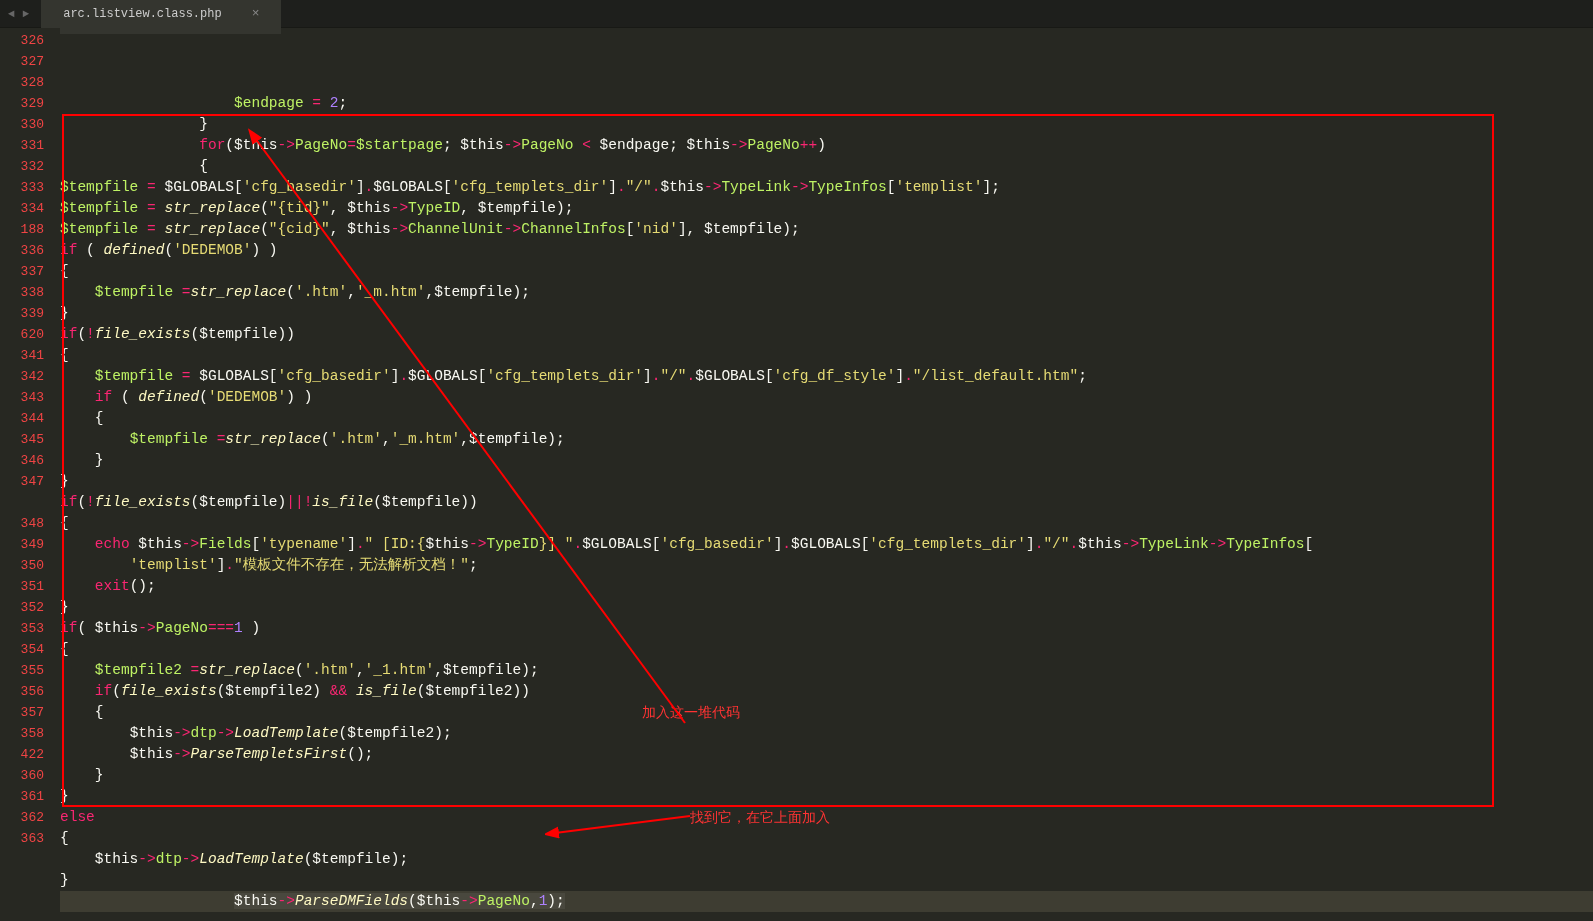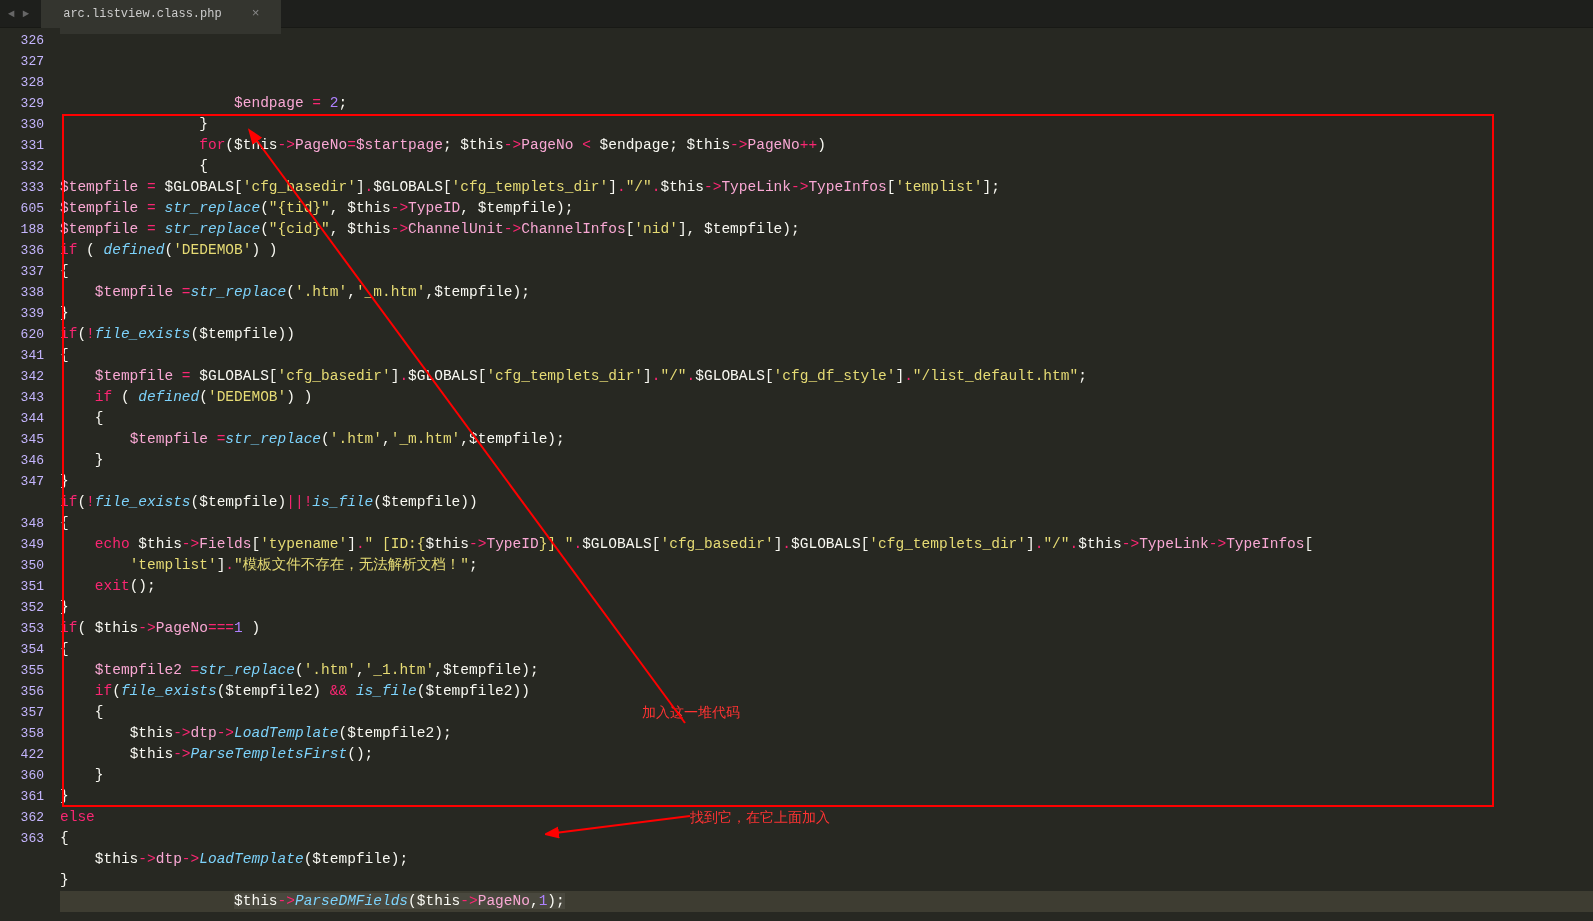--- a/index.html
+++ b/index.html
@@ -46,42 +46,42 @@
   display: flex;
   height: calc(100% - 28px);
   position: relative;
 }
 .gutter {
   background: #272822;
   width: 60px;
   flex-shrink: 0;
   text-align: right;
   padding-right: 16px;
-  color: #c4b5fd;
+  color: #ef4444;
   font-size: 13px;
   line-height: 21px;
   padding-top: 2px;
   user-select: none;
 }
 .code {
   flex: 1;
   line-height: 21px;
   padding-top: 2px;
   white-space: pre;
   font-size: 14.5px;
   position: relative;
   overflow: hidden;
 }
 .line { height: 21px; }
 .line.hl { background: #3e3d32; }
 
 
 .kw { color: #f92672; }        
-.fn { color: #7dd3fc; font-style: italic; } 
-.var { color: #f9a8d4; }       
+.fn { color: #fef9c3; font-style: italic; } 
+.var { color: #bef264; }       
 .str { color: #e6db74; }       
 .num { color: #ae81ff; }       
 .punc { color: #f8f8f2; }      
 
 .highlight-box {
   position: absolute;
   border: 2px solid #ff0000;
   pointer-events: none;
 }
 .annotation {
@@ -111,21 +111,21 @@
 <div class="editor">
   <div class="gutter" id="gutter">
       <div class="line">326</div>
       <div class="line">327</div>
       <div class="line">328</div>
       <div class="line">329</div>
       <div class="line">330</div>
       <div class="line">331</div>
       <div class="line">332</div>
       <div class="line">333</div>
-      <div class="line">605</div>
+      <div class="line">334</div>
       <div class="line">188</div>
       <div class="line">336</div>
       <div class="line">337</div>
       <div class="line">338</div>
       <div class="line">339</div>
       <div class="line">620</div>
       <div class="line">341</div>
       <div class="line">342</div>
       <div class="line">343</div>
       <div class="line">344</div>

